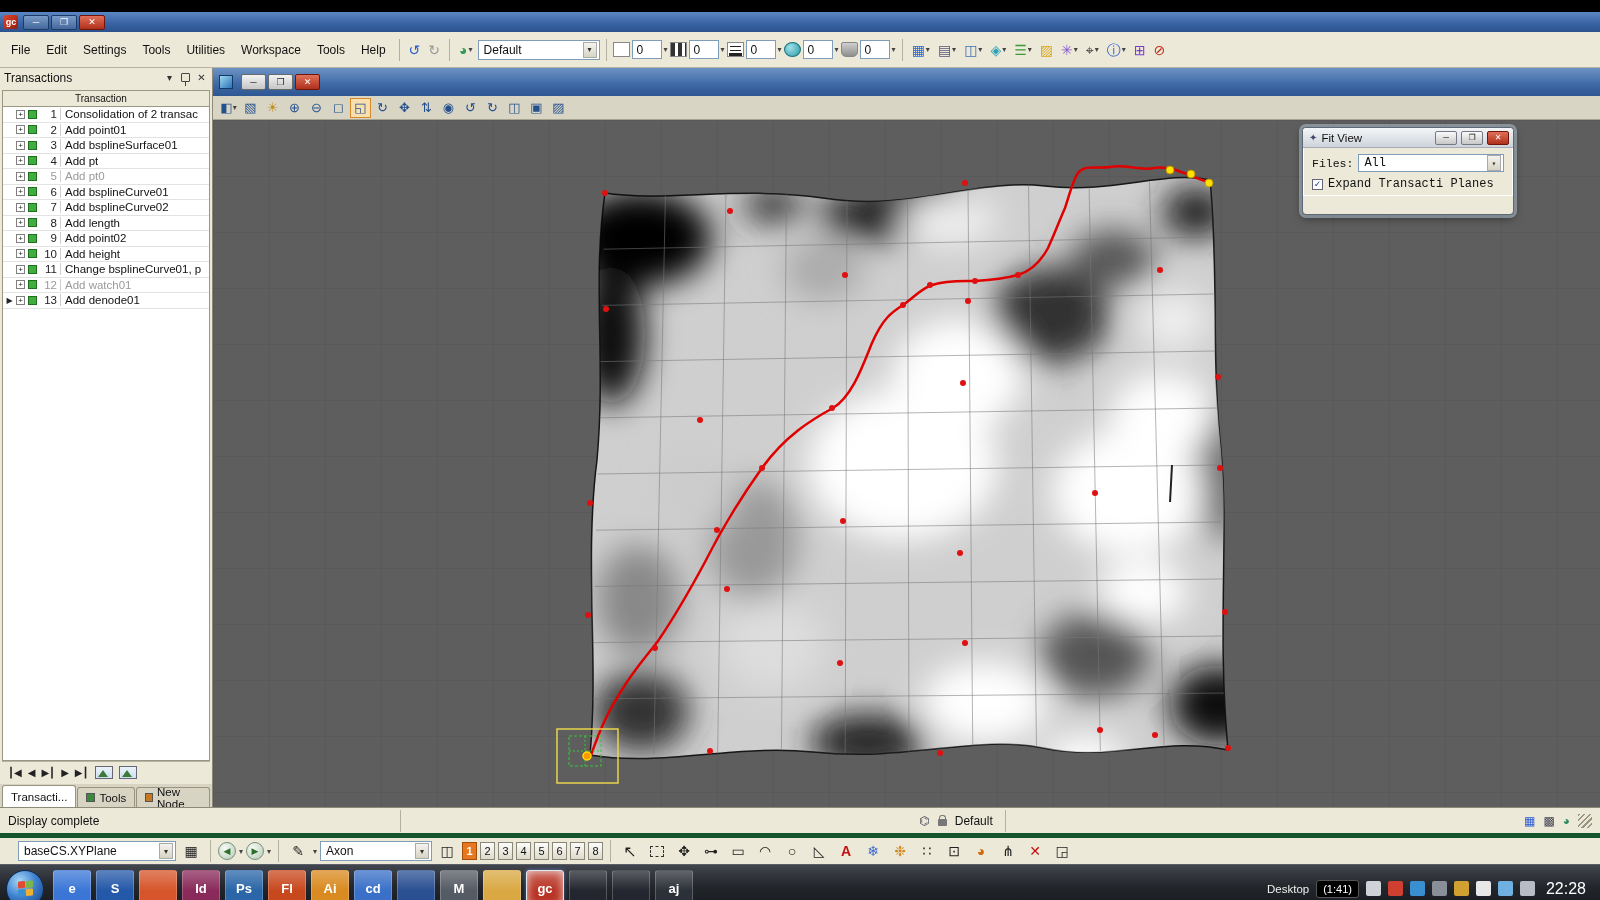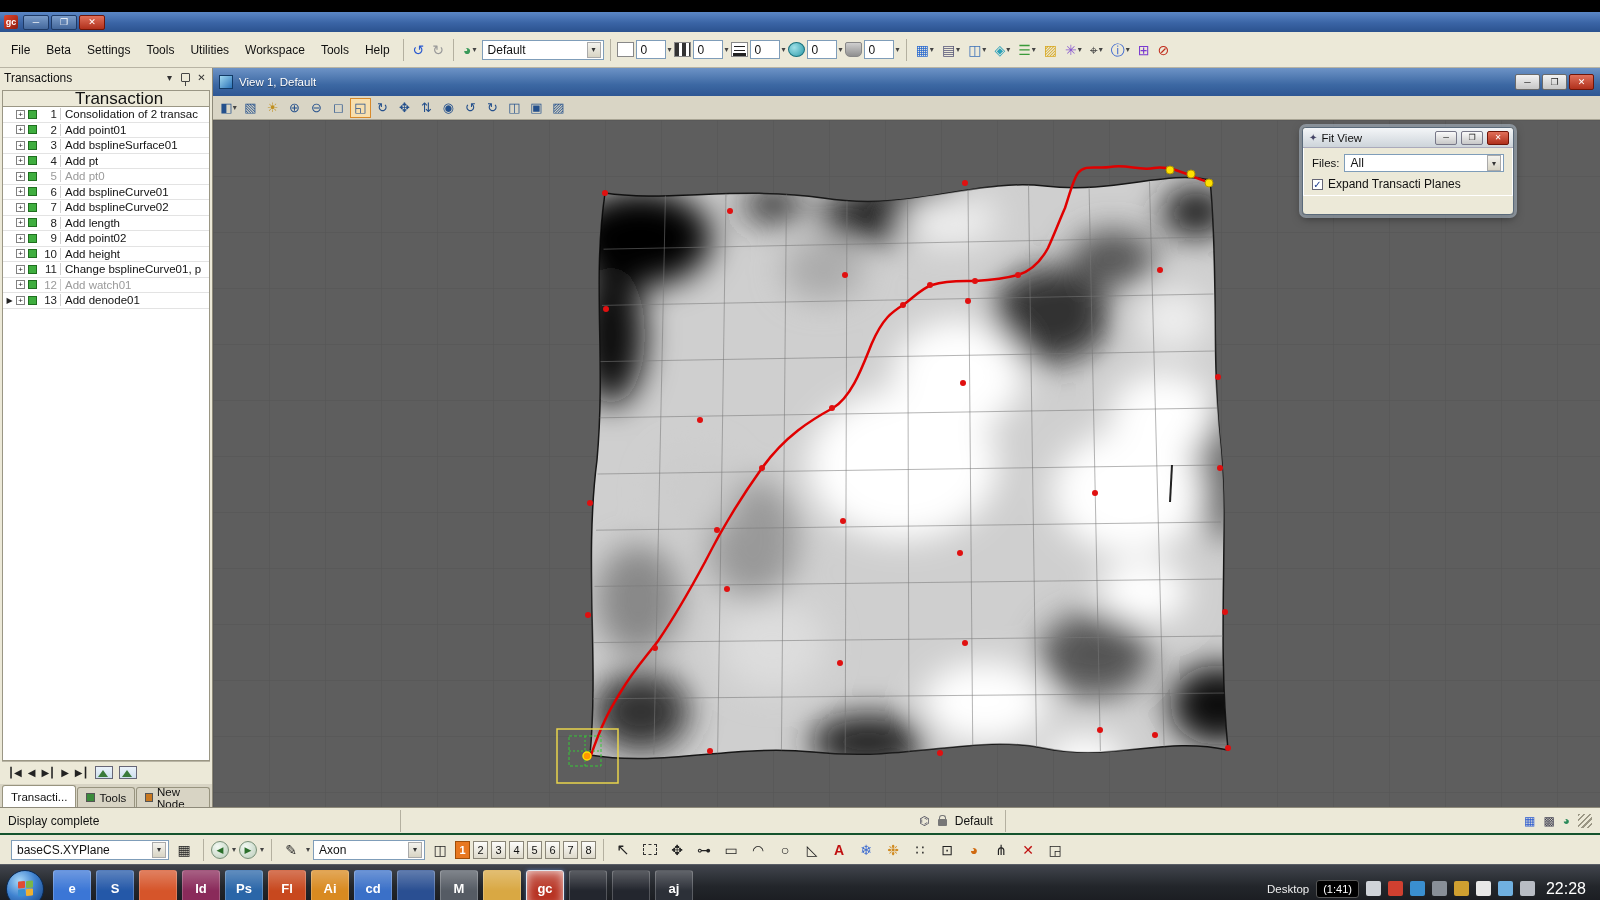--- a/index.html
+++ b/index.html
@@ -45,21 +45,21 @@
 
   
   .left-panel { position:absolute; left:0; top:56px; width:213px; bottom:105px; background:#ece9d8; border-right:1px solid #8e8a7a; }
   .panel-header { height:19px; display:flex; align-items:center; padding:0 4px; gap:5px; }
   .panel-header .ph-title { flex:1; font-size:12px; }
   .ph-ico { font-size:10px; color:#333; width:13px; text-align:center; }
   .pin-shape { width:9px; height:9px; border:1px solid #444; border-radius:1px; position:relative; }
   .pin-shape::after { content:""; position:absolute; left:3px; top:8px; width:1px; height:4px; background:#444; }
   .t-table { position:absolute; left:2px; right:2px; top:22px; bottom:46px; background:#fff; border:1px solid #9a9684; overflow:hidden; }
   .t-hrow { height:16px; background:#ece9d8; border-bottom:1px solid #9a9684; display:flex; align-items:center; }
-  .t-hrow .hlabel { margin-left:72px; font-size:17px; }
+  .t-hrow .hlabel { margin-left:72px; font-size:10px; }
   .t-row { height:15.5px; display:flex; align-items:center; border-bottom:1px solid #e3e3e3; font-size:11.5px; }
   .t-row .gutter { width:13px; text-align:center; font-size:8px; color:#222; }
   .expander { width:9px; height:9px; border:1px solid #808080; font-size:8px; line-height:7px; text-align:center; color:#222; margin-right:3px; background:#fff; }
   .green-sq { width:9px; height:9px; background:#3fae3f; border:1px solid #1f6e1f; margin-right:2px; }
   .t-row .num { width:22px; text-align:right; padding-right:3px; border-right:1px solid #cfcfcf; color:#222; }
   .t-row .tlabel { padding-left:4px; white-space:nowrap; overflow:hidden; }
   .t-row.muted .tlabel, .t-row.muted .num { color:#9a9a9a; }
   .playbar { position:absolute; left:2px; right:2px; bottom:24px; height:22px; background:#ece9d8; display:flex; align-items:center; gap:6px; padding:0 6px; border-top:1px solid #b8b4a4; }
   .pb-btn { font-size:10px; color:#222; }
   .pb-img { width:18px; height:13px; border:1px solid #667; background:linear-gradient(#eaf2fa,#cfe0ee); position:relative; }
@@ -92,39 +92,39 @@
     background:#ece9d8; border:1px solid #5a6a7a; border-radius:4px; box-shadow:0 3px 10px rgba(0,0,0,.5);
     outline:3px solid rgba(180,195,210,.55); }
   .fd-title { height:20px; display:flex; align-items:center; gap:4px; padding:0 4px 0 6px;
     background:linear-gradient(180deg,#f4f6f8,#cdd4da); border-bottom:1px solid #aab; border-radius:3px 3px 0 0; font-size:11.5px; }
   .fd-title .fd-ico { font-size:10px; color:#446; }
   .fd-title .fd-text { flex:1; }
   .fd-btn { width:22px; height:14px; display:flex; align-items:center; justify-content:center; font-size:8px;
     background:linear-gradient(#fafafa,#c8c8c8); border:1px solid #778; border-radius:2px; }
   .fd-btn.close { background:linear-gradient(#e1705a,#b0301c); border-color:#701508; color:#fff; }
   .fd-body { padding:6px 8px 4px 8px; display:flex; flex-direction:column; gap:5px;
-    border:1px solid #fff; border-top:none; }
+    border:1px solid #fff; border-top:none;font-family:Liberation Mono, monospace; }
   .fd-row { display:flex; align-items:center; gap:5px; }
   .fd-label { font-size:11.5px; text-decoration:underline; text-decoration-color:transparent; }
   .fd-combo { flex:1; height:18px; }
   .checkbox { width:11px; height:11px; background:#fff; border:1px solid #667; font-size:10px; line-height:10px; text-align:center; color:#1a3a8c; }
 
   
   .statusbar { position:absolute; left:0; top:795px; width:1600px; height:26px; background:#ece9d8;
     border-top:1px solid #8e8a7a; display:flex; align-items:center; padding:0 8px; gap:8px; }
   .statusbar .msg { width:380px; }
   .sb-ico { font-size:12px; color:#445; }
   .lock-shape { width:9px; height:7px; background:#777; border-radius:1px; position:relative; margin-top:4px; }
   .lock-shape::before { content:""; position:absolute; left:1px; top:-4px; width:5px; height:4px; border:1.5px solid #777; border-bottom:none; border-radius:3px 3px 0 0; }
   .sb-spacer { flex:1; }
   .grip { width:14px; height:14px; background:repeating-linear-gradient(135deg,#9a9684 0 1.5px,transparent 1.5px 4px); }
 
   
   .btoolbar { position:absolute; left:0; top:821px; width:1600px; height:31px; background:#ece9d8;
-    border-top:2px solid #14532d; display:flex; align-items:center; gap:3px; padding:0 11px; }
+    border-top:5px solid #14532d; display:flex; align-items:center; gap:3px; padding:0 18px; }
   .navcircle { width:18px; height:18px; border-radius:50%; background:radial-gradient(circle at 35% 30%,#f4faf4,#b9ccb9);
     border:1px solid #789078; display:flex; align-items:center; justify-content:center; font-size:9px; color:#2a6e2a; }
   .vnum { width:15px; height:18px; border:1px solid #8a8678; background:linear-gradient(#fcfcfa,#dedacb);
     display:flex; align-items:center; justify-content:center; font-size:11px; }
   .vnum.active { background:#e87820; color:#fff; border-color:#a04e08; font-weight:bold; }
   .dtool { width:24px; height:22px; display:flex; align-items:center; justify-content:center; font-size:14px; color:#222; }
   .marquee-shape { width:14px; height:11px; border:1px dashed #333; }
 
   
   .taskbar { position:absolute; left:0; top:852px; width:1600px; height:48px;
@@ -154,21 +154,21 @@
     <span class="app-badge">gc</span>
     <span class="winbtns">
       <span class="winbtn">─</span>
       <span class="winbtn">❐</span>
       <span class="winbtn close">✕</span>
     </span>
   </div>
 
   <div class="menubar">
     <span class="menu-item">File</span>
-    <span class="menu-item">Beta</span>
+    <span class="menu-item">Edit</span>
     <span class="menu-item">Settings</span>
     <span class="menu-item">Tools</span>
     <span class="menu-item">Utilities</span>
     <span class="menu-item">Workspace</span>
     <span class="menu-item">Tools</span>
     <span class="menu-item">Help</span>
     <span class="sep"></span>
     <span class="tbtn">
         <span class="g" style="color:#2a5ad0">↺</span>
       </span>
@@ -377,21 +377,20 @@
       <span class="tab">
           <span class="tab-ico" style="background:#c87820"></span>
           <span>New Node</span>
         </span>
     </div>
   </div>
 
   <div class="view-window">
     <div class="view-titlebar">
       <span class="view-ico"></span>
-      <span class="vtitle">View 1, Default</span>
       <span class="vwinbtn">─</span>
       <span class="vwinbtn">❐</span>
       <span class="vwinbtn close">✕</span>
     </div>
     <div class="view-toolbar">
       <span class="vt-btn">◧<span class="caret">▾</span></span>
       <span class="vt-btn">▧</span>
       <span class="vt-btn" style="color:#c09020">☀</span>
       <span class="vt-btn">⊕</span>
       <span class="vt-btn">⊖</span>

